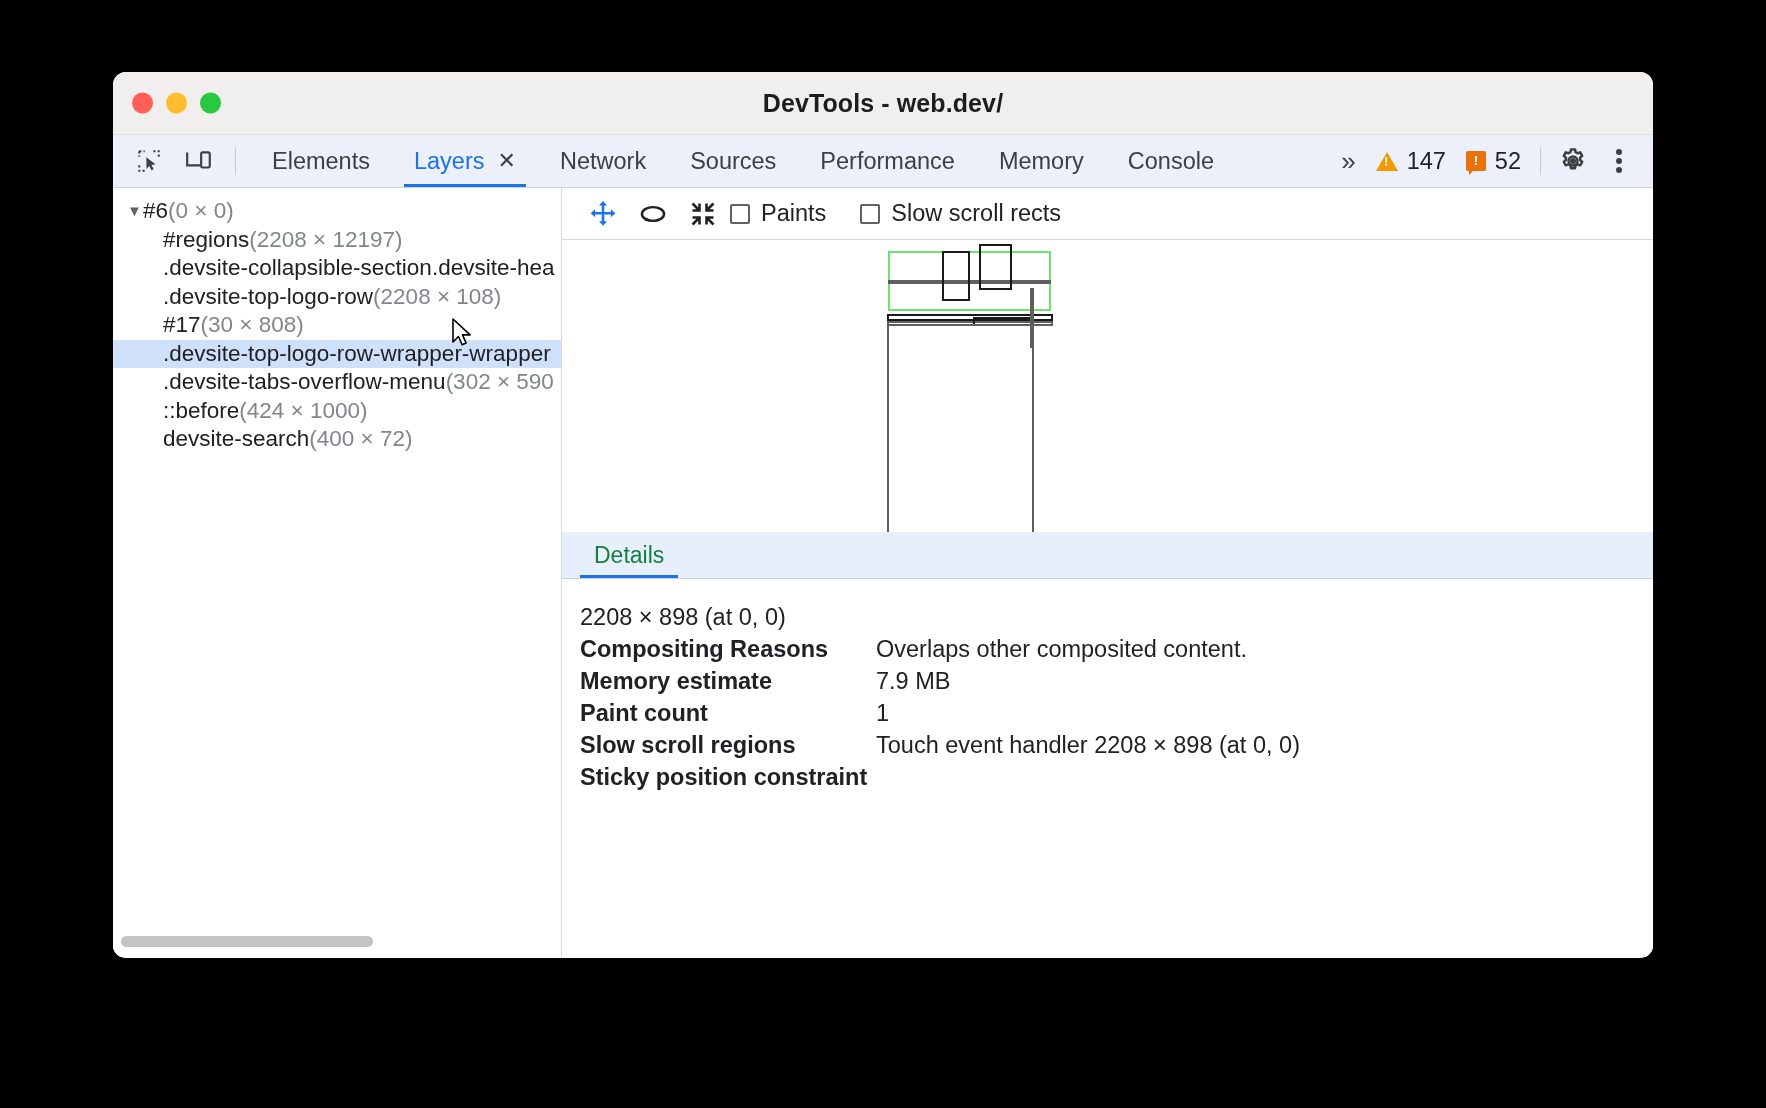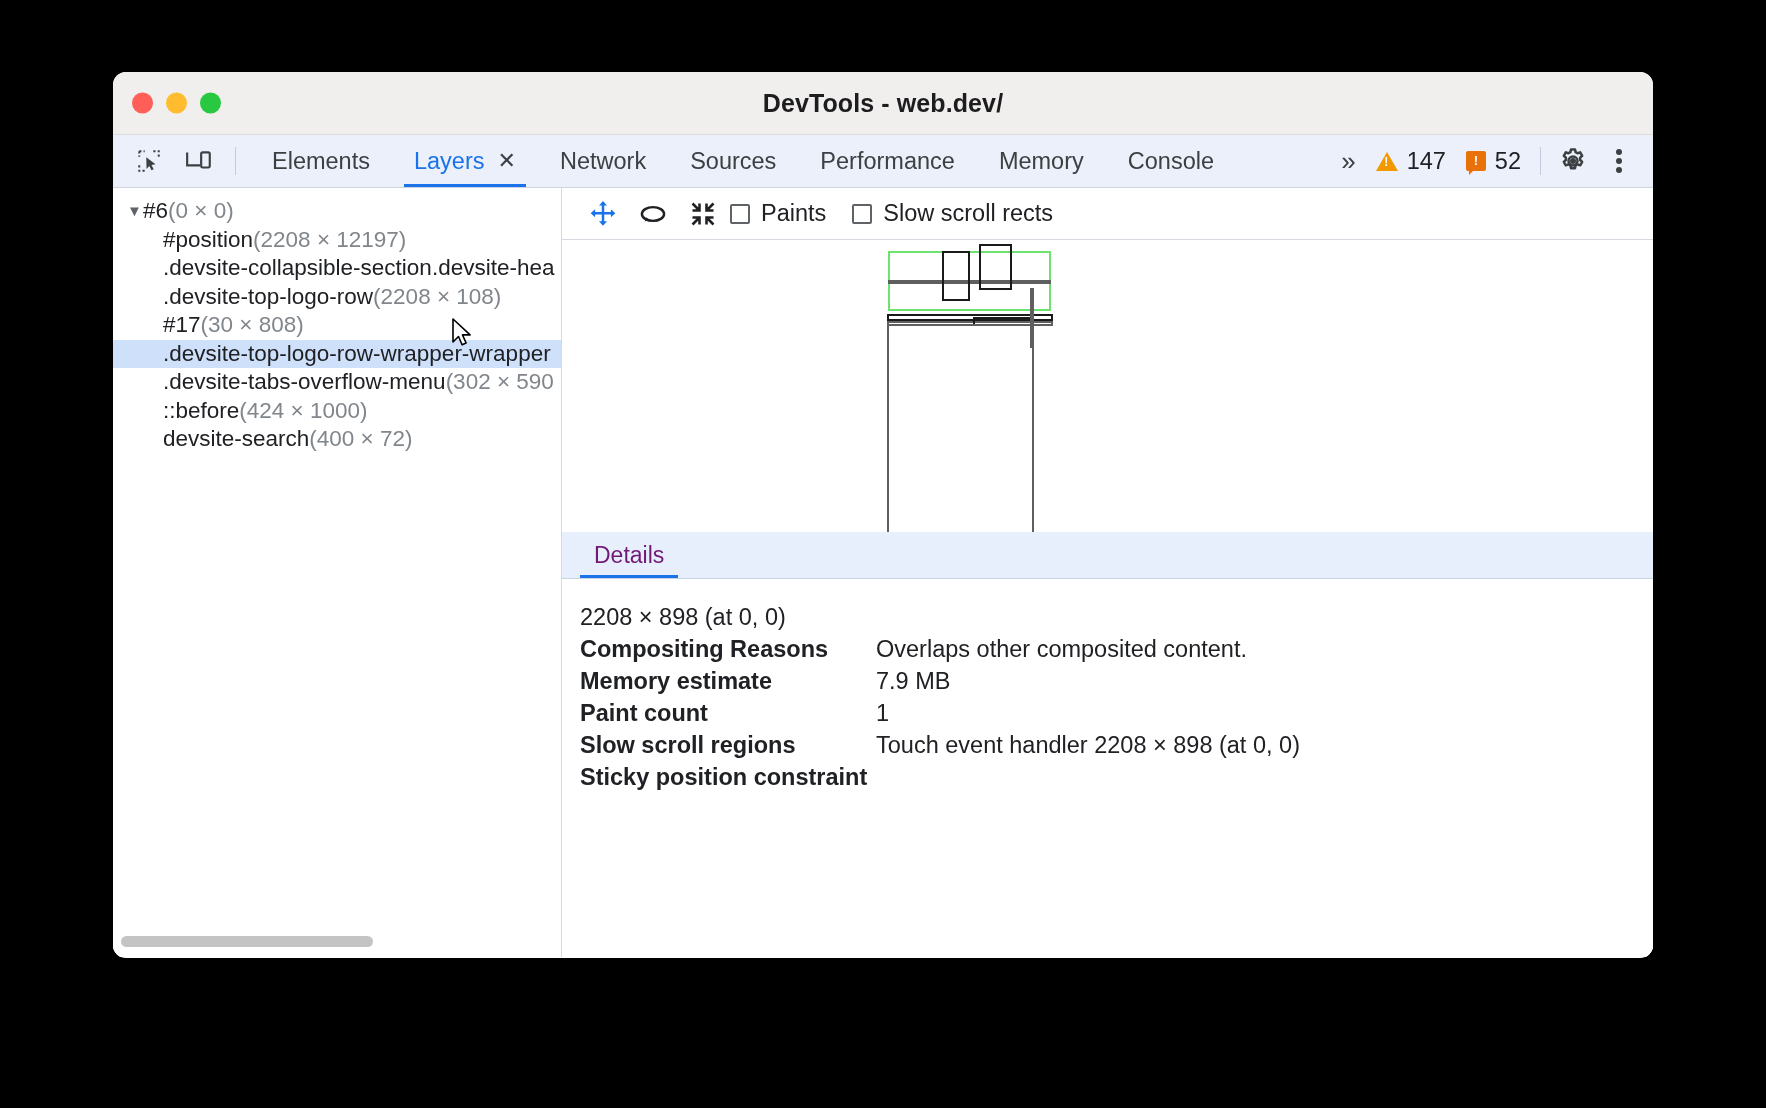--- a/index.html
+++ b/index.html
@@ -217,21 +217,21 @@
   .tool-icon {
     width: 46px; height: 40px;
     display: flex; align-items: center; justify-content: center;
   }
   .cb-group {
     display: flex; align-items: center;
     gap: 11px;
     font-size: 23.5px;
     color: #202124;
   }
-  .cb-group + .cb-group { margin-left: 22px; }
+  .cb-group + .cb-group { margin-left: 30px; }
   .cbox {
     width: 20px; height: 20px;
     border: 2px solid #5f6368;
     border-radius: 2px;
     background: #fff;
   }
 
   .canvas-area {
     position: relative;
     height: 292px;
@@ -251,21 +251,21 @@
     height: 47px;
     background: #e8effc;
     border-bottom: 1px solid #c9d3e8;
     display: flex; align-items: stretch;
     padding-left: 18px;
   }
   .dtab {
     display: flex; align-items: center;
     padding: 0 14px;
     font-size: 23px;
-    color: #701a75;
+    color: #15803d;
     position: relative;
   }
   .dtab.active::after {
     content: "";
     position: absolute; left: 0; right: 0; bottom: 0;
     height: 3px; background: #1a73e8;
   }
   .details-body {
     flex: 1;
     background: #ffffff;
@@ -383,21 +383,21 @@
     <div class="dt-body">
 
       <div class="left-pane">
         <div class="tree">
 
           <div class="tree-row">
             <span class="tw">▼</span><span>#6</span><span class="dim">(0 × 0)</span>
           </div>
 
           <div class="tree-row child">
-            <span>#position</span><span class="dim">(2208 × 12197)</span>
+            <span>#regions</span><span class="dim">(2208 × 12197)</span>
           </div>
 
           <div class="tree-row child">
             <span>.devsite-collapsible-section.devsite-hea</span><span class="dim"></span>
           </div>
 
           <div class="tree-row child">
             <span>.devsite-top-logo-row</span><span class="dim">(2208 × 108)</span>
           </div>
 

